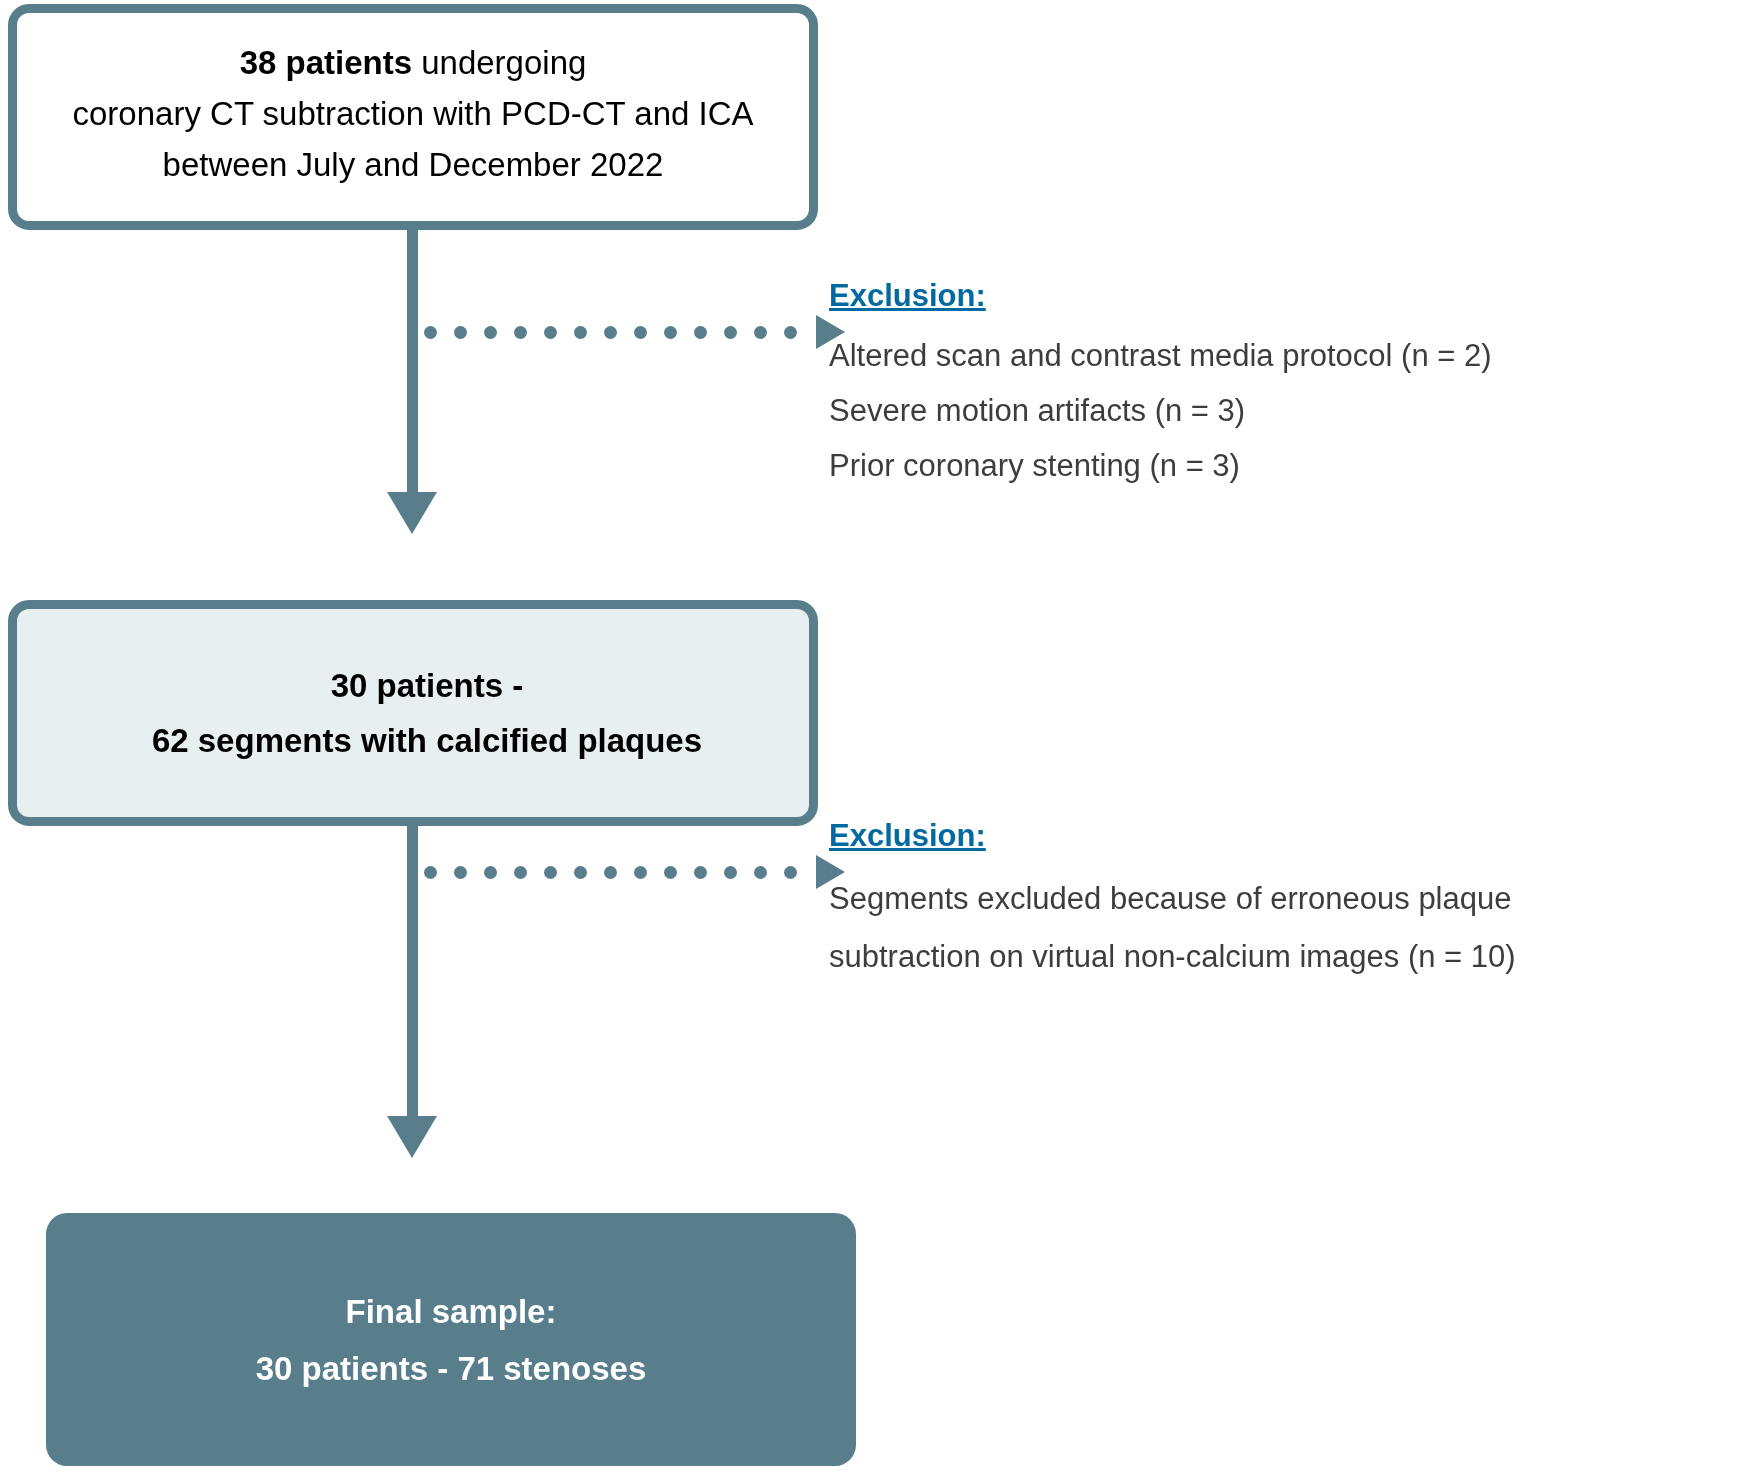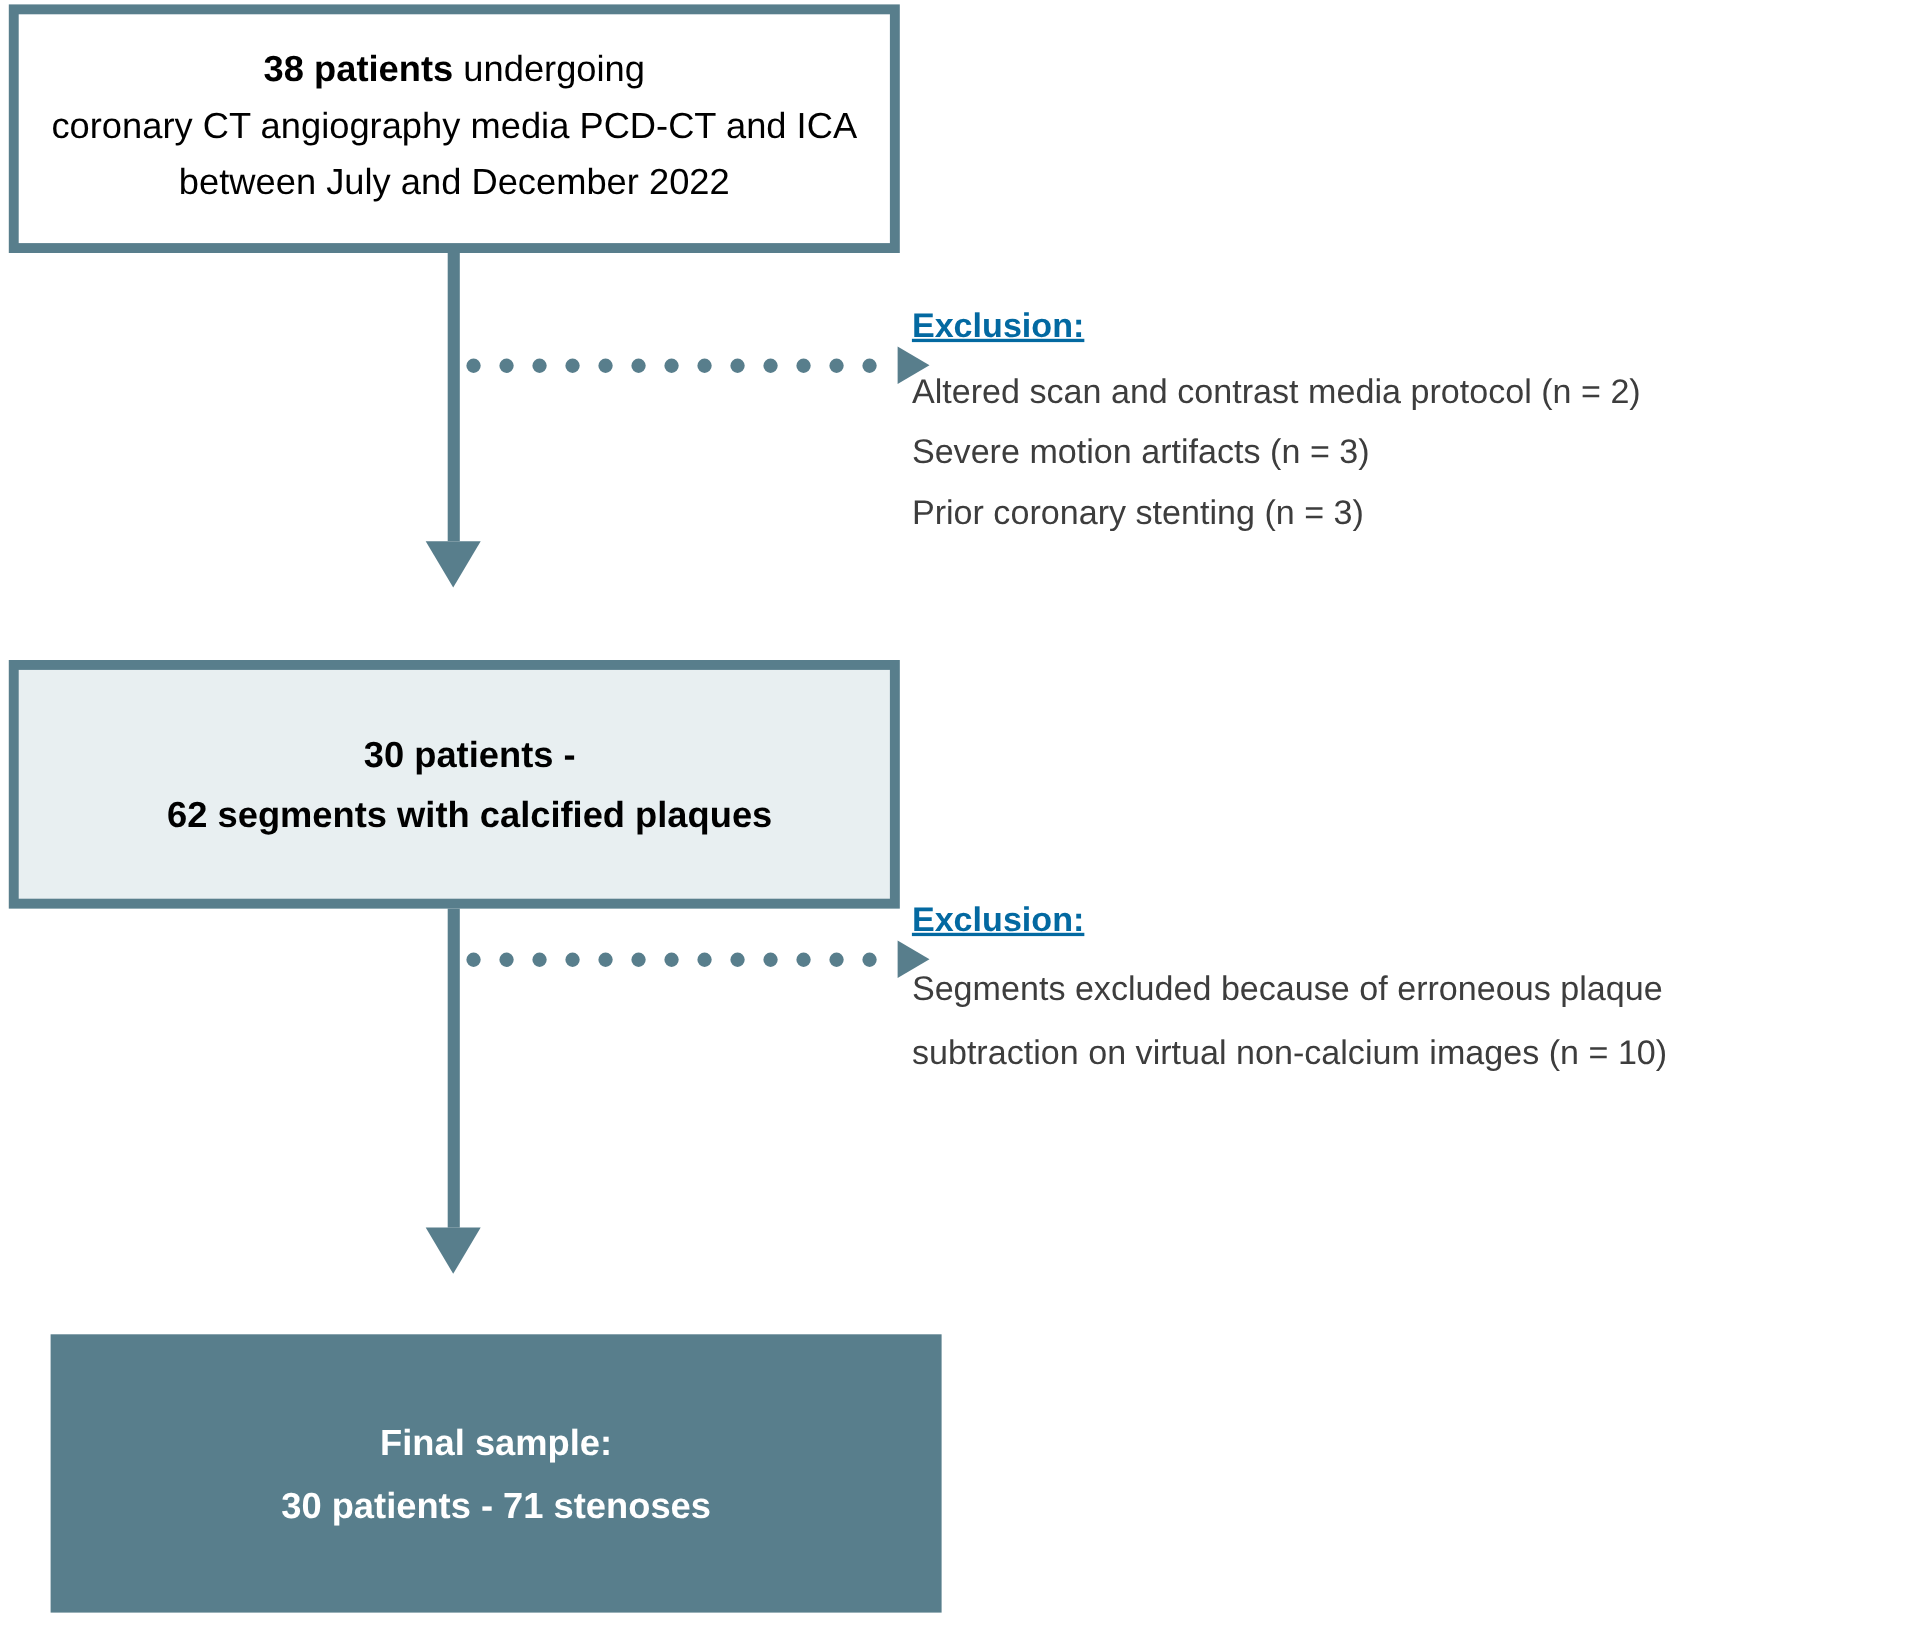--- a/index.html
+++ b/index.html
@@ -26,20 +26,21 @@
 
   
   .node-box {
     position: absolute;
     box-sizing: border-box;
     display: flex;
     flex-direction: column;
     align-items: center;
     justify-content: center;
     text-align: center;
+    border-radius: 21px;
   }
 
   #box-enrollment {
     left: 8px;
     top: 4px;
     width: 810px;
     height: 226px;
     border: 9px solid #587E8C;
     background: #ffffff;
   }
@@ -168,21 +169,21 @@
   #note-2 .exclusion-lines { margin-top: 32px; }
   #note-2 .exclusion-line { margin-bottom: 27px; }
 </style>
 </head>
 <body>
 
 <div class="canvas">
 
   <div class="node-box" id="box-enrollment">
     <div class="line first"><span class="bold">38 patients</span><span> undergoing</span></div>
-    <div class="line">coronary CT angiography media PCD-CT and ICA</div>
+    <div class="line">coronary CT subtraction with PCD-CT and ICA</div>
     <div class="line">between July and December 2022</div>
   </div>
 
   <div class="v-stem" id="stem-1"></div>
   <div class="v-head" id="head-1"></div>
 
   <div class="dotted-branch" id="branch-1">
     <span class="dot"></span>
     <span class="dot"></span>
     <span class="dot"></span>

